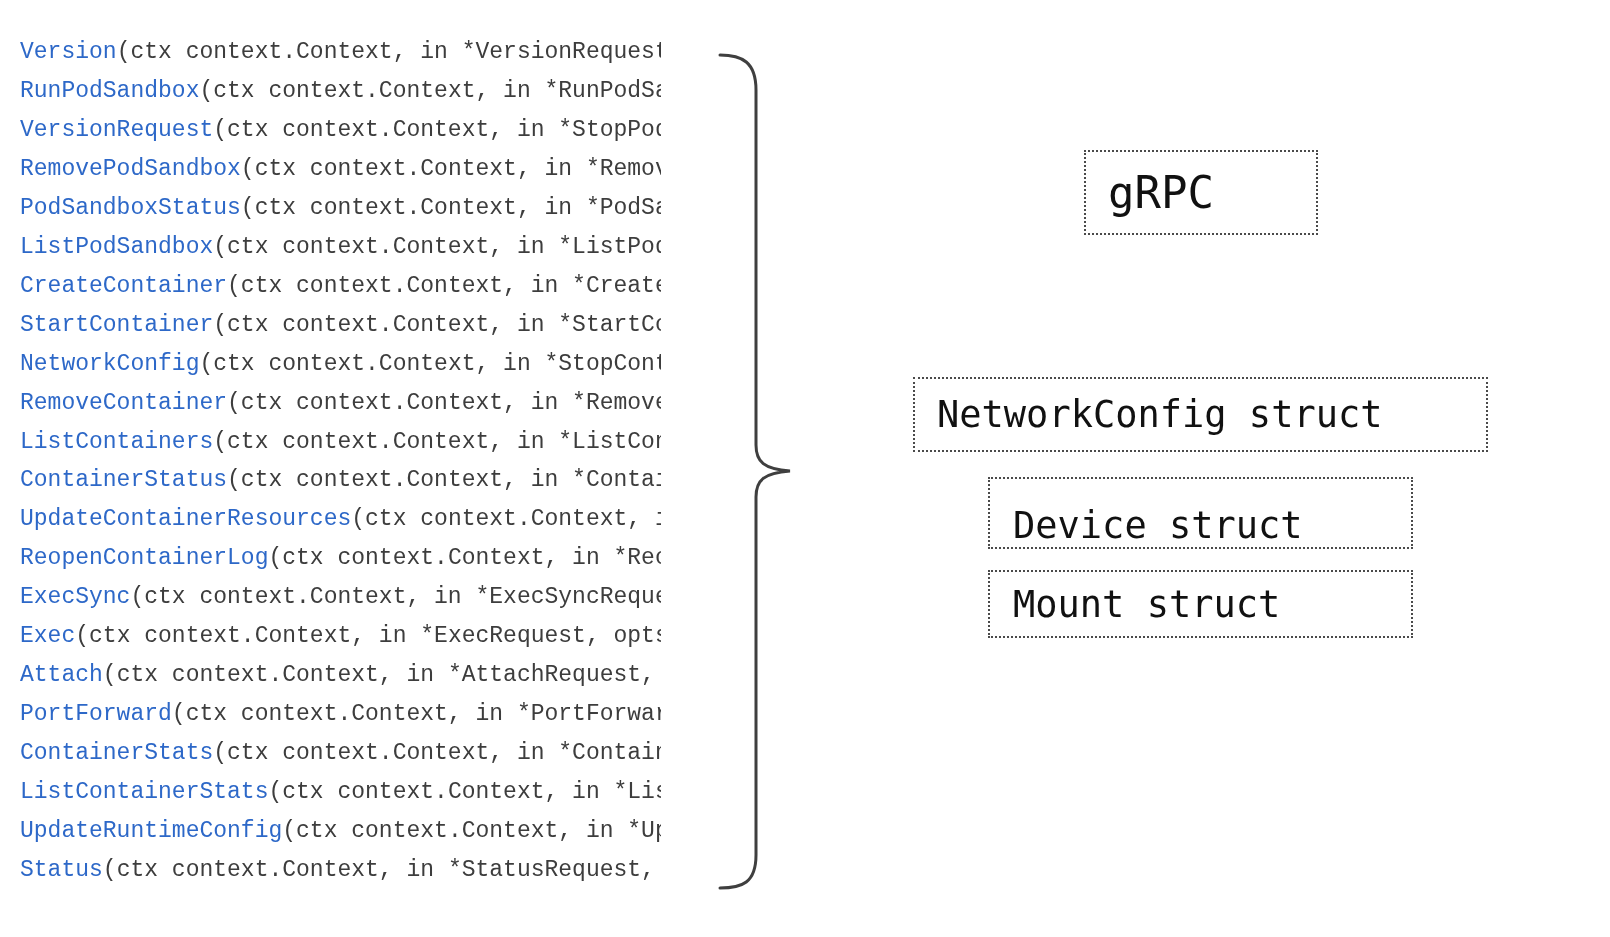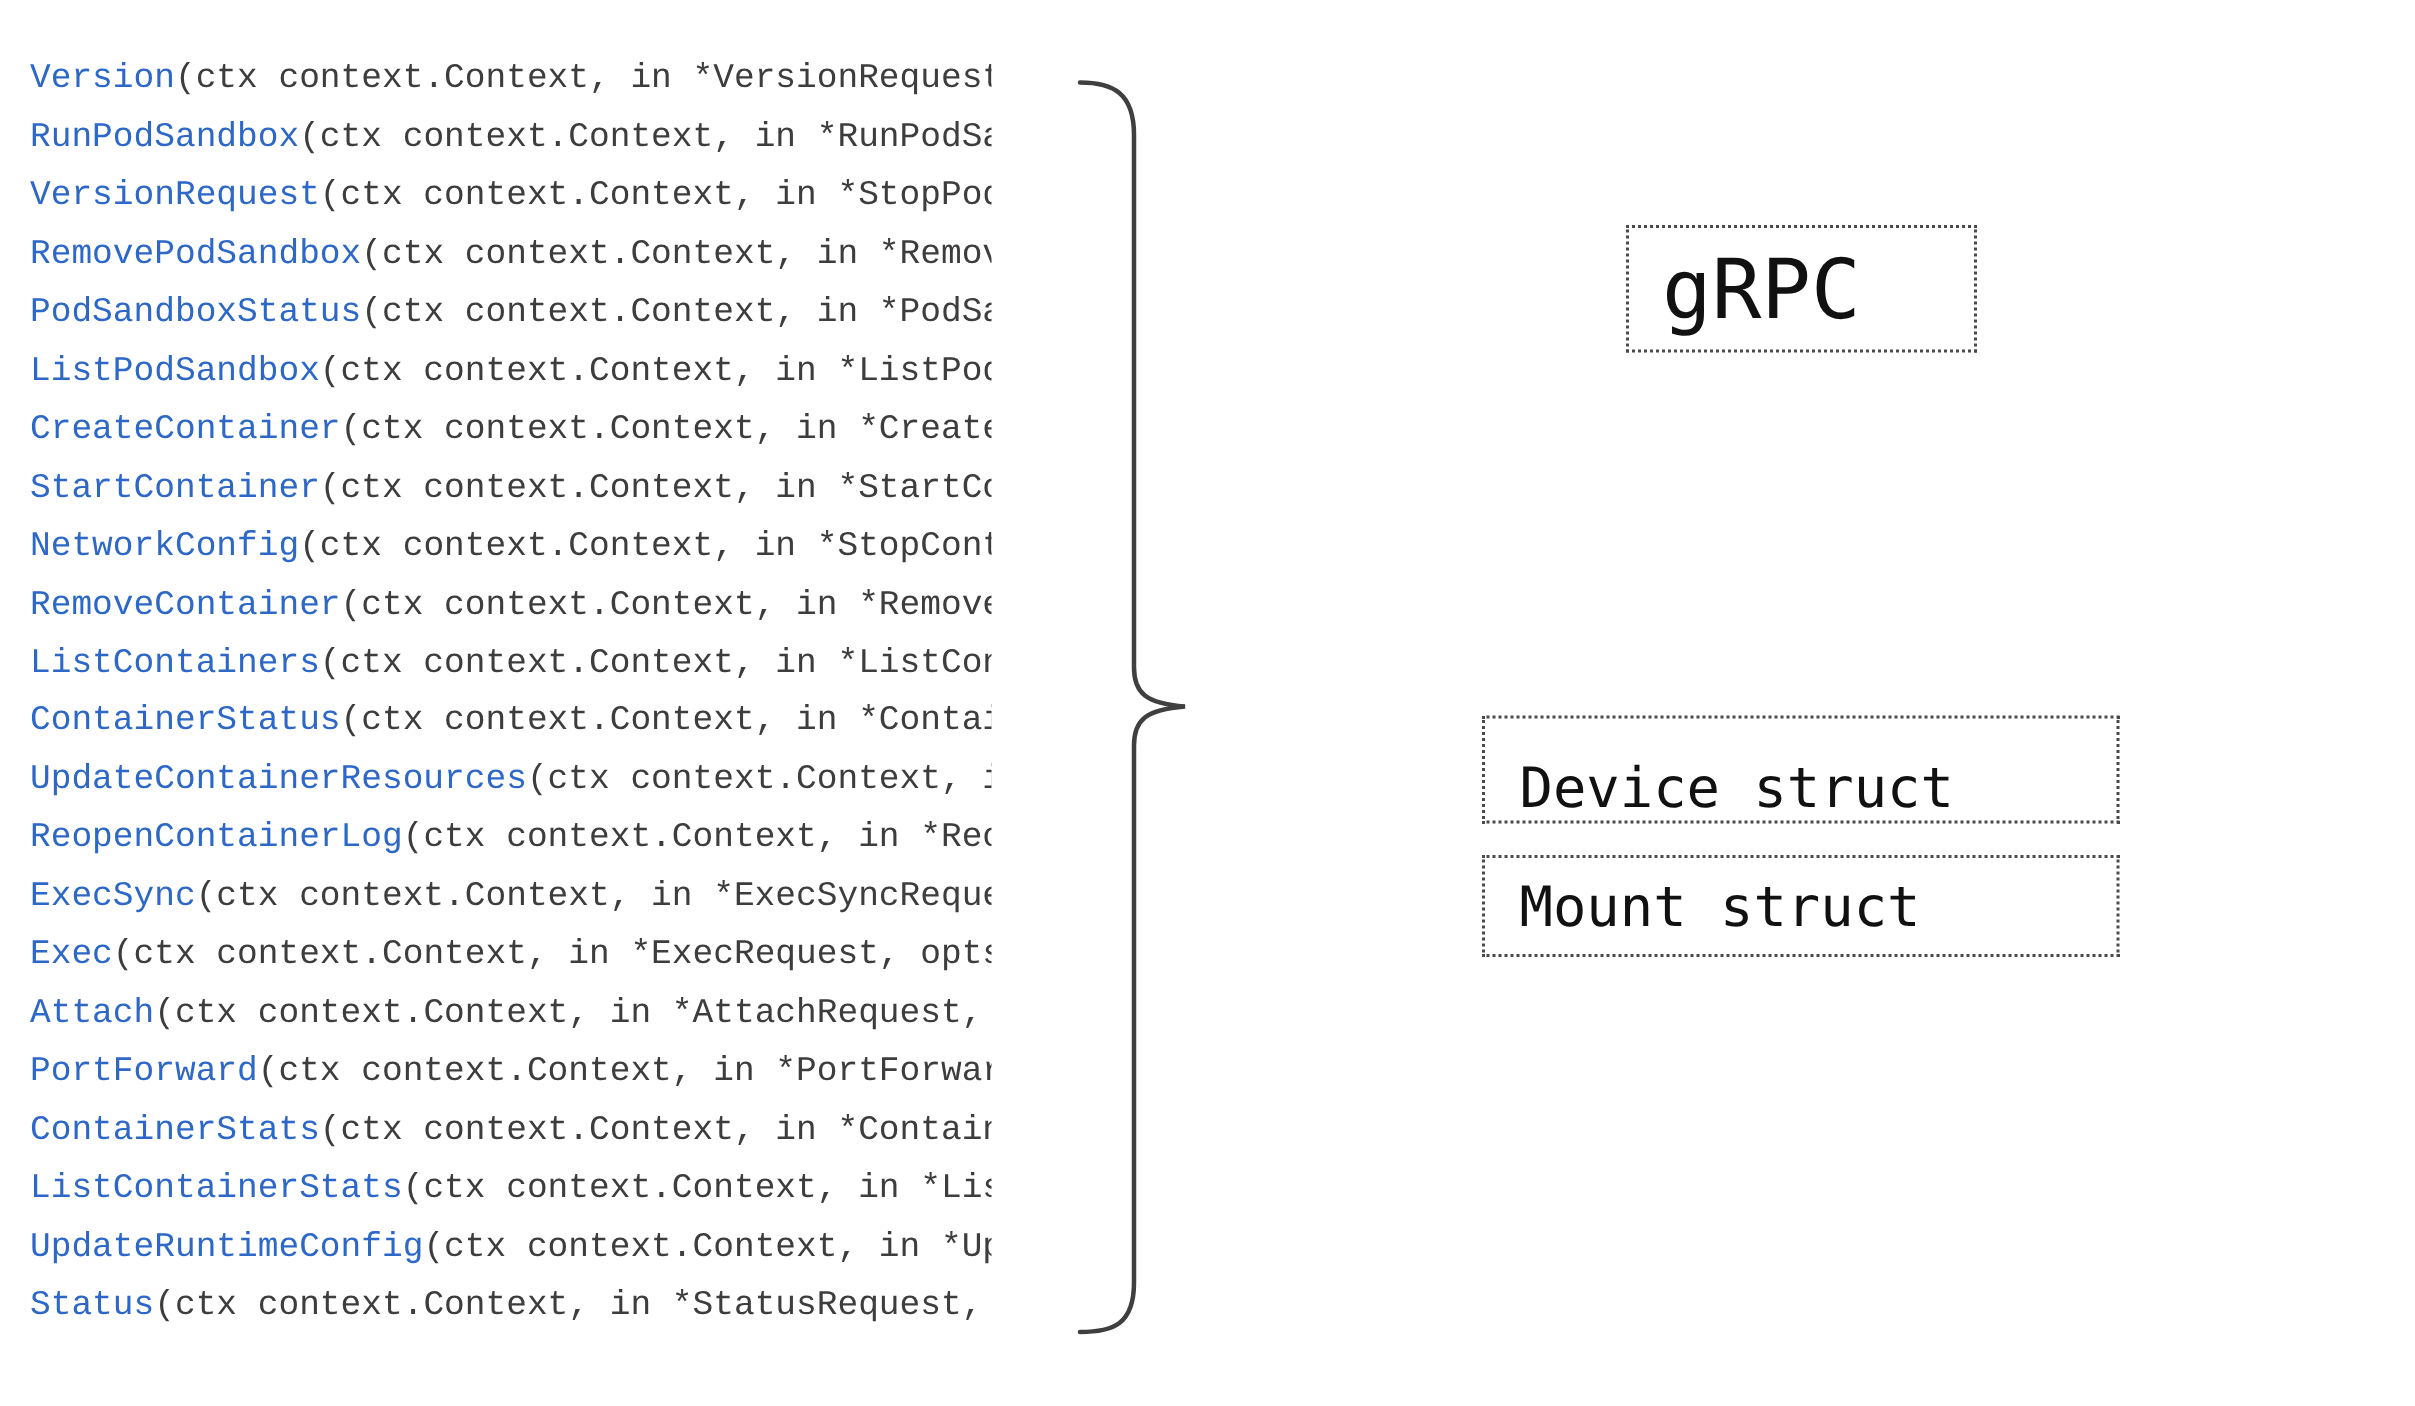--- a/index.html
+++ b/index.html
@@ -33,21 +33,21 @@
   .brace{position:absolute;left:690px;top:38px;}
 
   
   .dbox{
     position:absolute;display:flex;align-items:center;
     border:2px dotted var(--box-border);
     background:var(--bg);
     font-family:"DejaVu Sans Mono", monospace;
     color:var(--box-ink);white-space:nowrap;box-sizing:border-box;
   }
-  .box-grpc  {left:1084px;top:150px;width:234px;height:85px;font-size:55px;padding-left:22px;}
+  .box-grpc  {left:1084px;top:150px;width:234px;height:85px;font-size:44px;padding-left:22px;}
   .box-lcc   {left:870px; top:255px;width:663px;height:100px;font-size:37px;padding-left:24px;}
   .box-nc    {left:913px; top:377px;width:575px;height:75px; font-size:37px;padding-left:22px;}
   .box-device{left:988px; top:477px;width:425px;height:72px; font-size:37px;padding-left:23px;align-items:flex-end;}
   .box-mount {left:988px; top:570px;width:425px;height:68px; font-size:37px;padding-left:23px;}
   .box-ucrr  {left:848px; top:663px;width:705px;height:95px; font-size:37px;padding-left:22px;}
 </style>
 </head>
 <body>
 
 <div class="stage">
@@ -80,20 +80,23 @@
   <svg class="brace" width="120" height="870" viewBox="0 0 120 870">
     <path d="M30,17 C52,17 66,24 66,52
              L66,407 C66,424 74,431 100,433
              C74,435 66,442 66,459
              L66,817 C66,845 52,850 30,850" fill="none" stroke="#3f3f3f" stroke-width="3" stroke-linecap="round"></path>
   </svg>
 
   <div class="dbox box-grpc">
     <span>gRPC</span>
   </div>
+  <div class="dbox box-nc">
+    <span>NetworkConfig struct</span>
+  </div>
   <div class="dbox box-device">
     <span>Device struct</span>
   </div>
   <div class="dbox box-mount">
     <span>Mount struct</span>
   </div>
 
 </div>
 
 </body></html>

